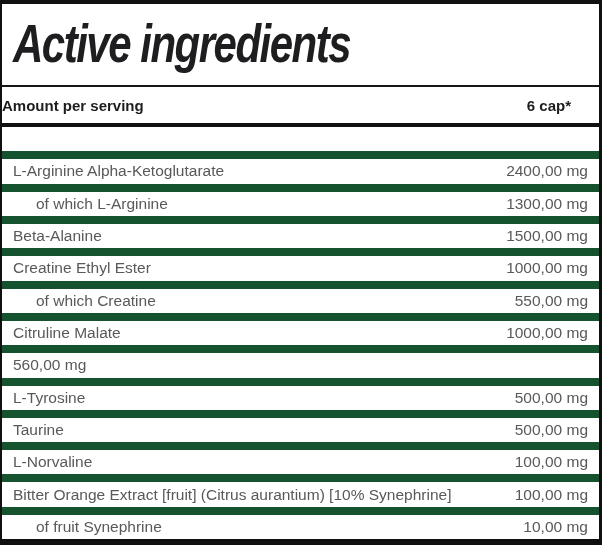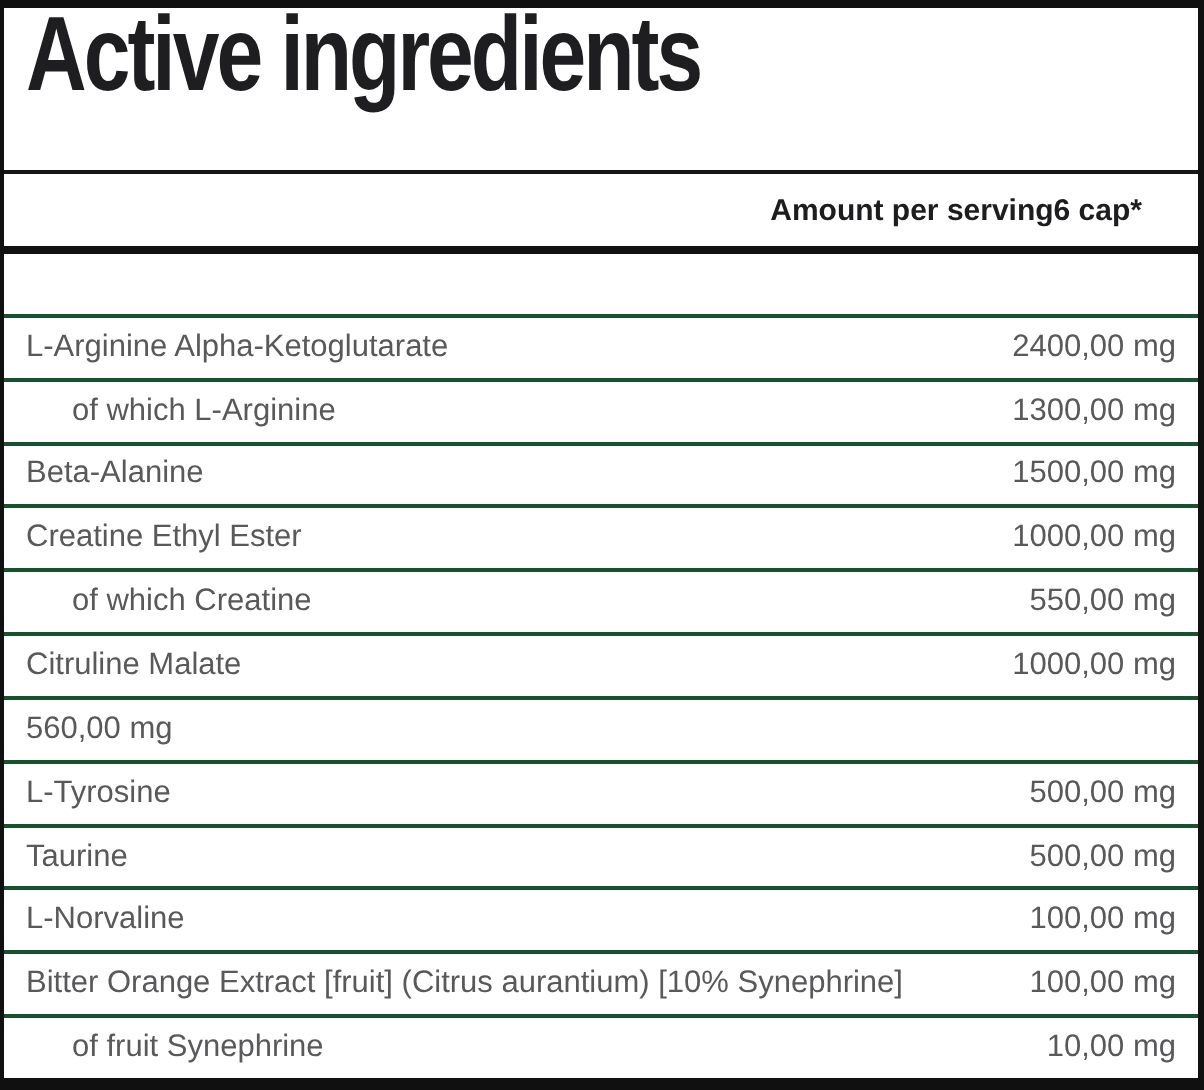--- a/index.html
+++ b/index.html
@@ -18,62 +18,63 @@
     border-right: 3px solid #101010;
     border-bottom: 6px solid #101010;
     display: flex;
     flex-direction: column;
     overflow: hidden;
   }
   .title-bar {
     height: 81px;
     flex: 0 0 81px;
     display: flex;
-    align-items: flex-start;
+    align-items: center;
     padding-left: 11px;
     box-sizing: border-box;
+    font-style: italic;
   }
   .title-text {
     display: inline-block;
     font-size: 42px;
     font-weight: 800;
     letter-spacing: -1.5px;
     color: #1e1e20;
     transform: scaleY(1.26);
     transform-origin: 0 55%;
     white-space: nowrap;
   }
   .header-row {
     flex: 0 0 42px;
     height: 42px;
     box-sizing: border-box;
     border-top: 2px solid #161616;
     border-bottom: 4px solid #101010;
     display: flex;
-    justify-content: flex-end;
+    justify-content: space-between;
     align-items: center;
-    padding-left: 20px;
+    padding-left: 0;
     padding-right: 28px;
     font-size: 15px;
     font-weight: bold;
     color: #1d1d1f;
   }
   .rows {
     flex: 1 1 auto;
     display: flex;
     flex-direction: column;
   }
   .row {
     flex: 1 1 0;
     box-sizing: border-box;
     display: flex;
     justify-content: space-between;
     align-items: center;
     padding: 0 11px;
-    border-bottom: 2px solid #14532d;
+    border-bottom: 8px solid #14532d;
     font-size: 15.5px;
     color: #59595b;
     white-space: nowrap;
   }
   .row:last-child { border-bottom: none; }
   .row.indent .cell-label { padding-left: 23px; }
   .cell-label { text-align: left; }
   .cell-value { text-align: right; }
 </style>
 </head>

